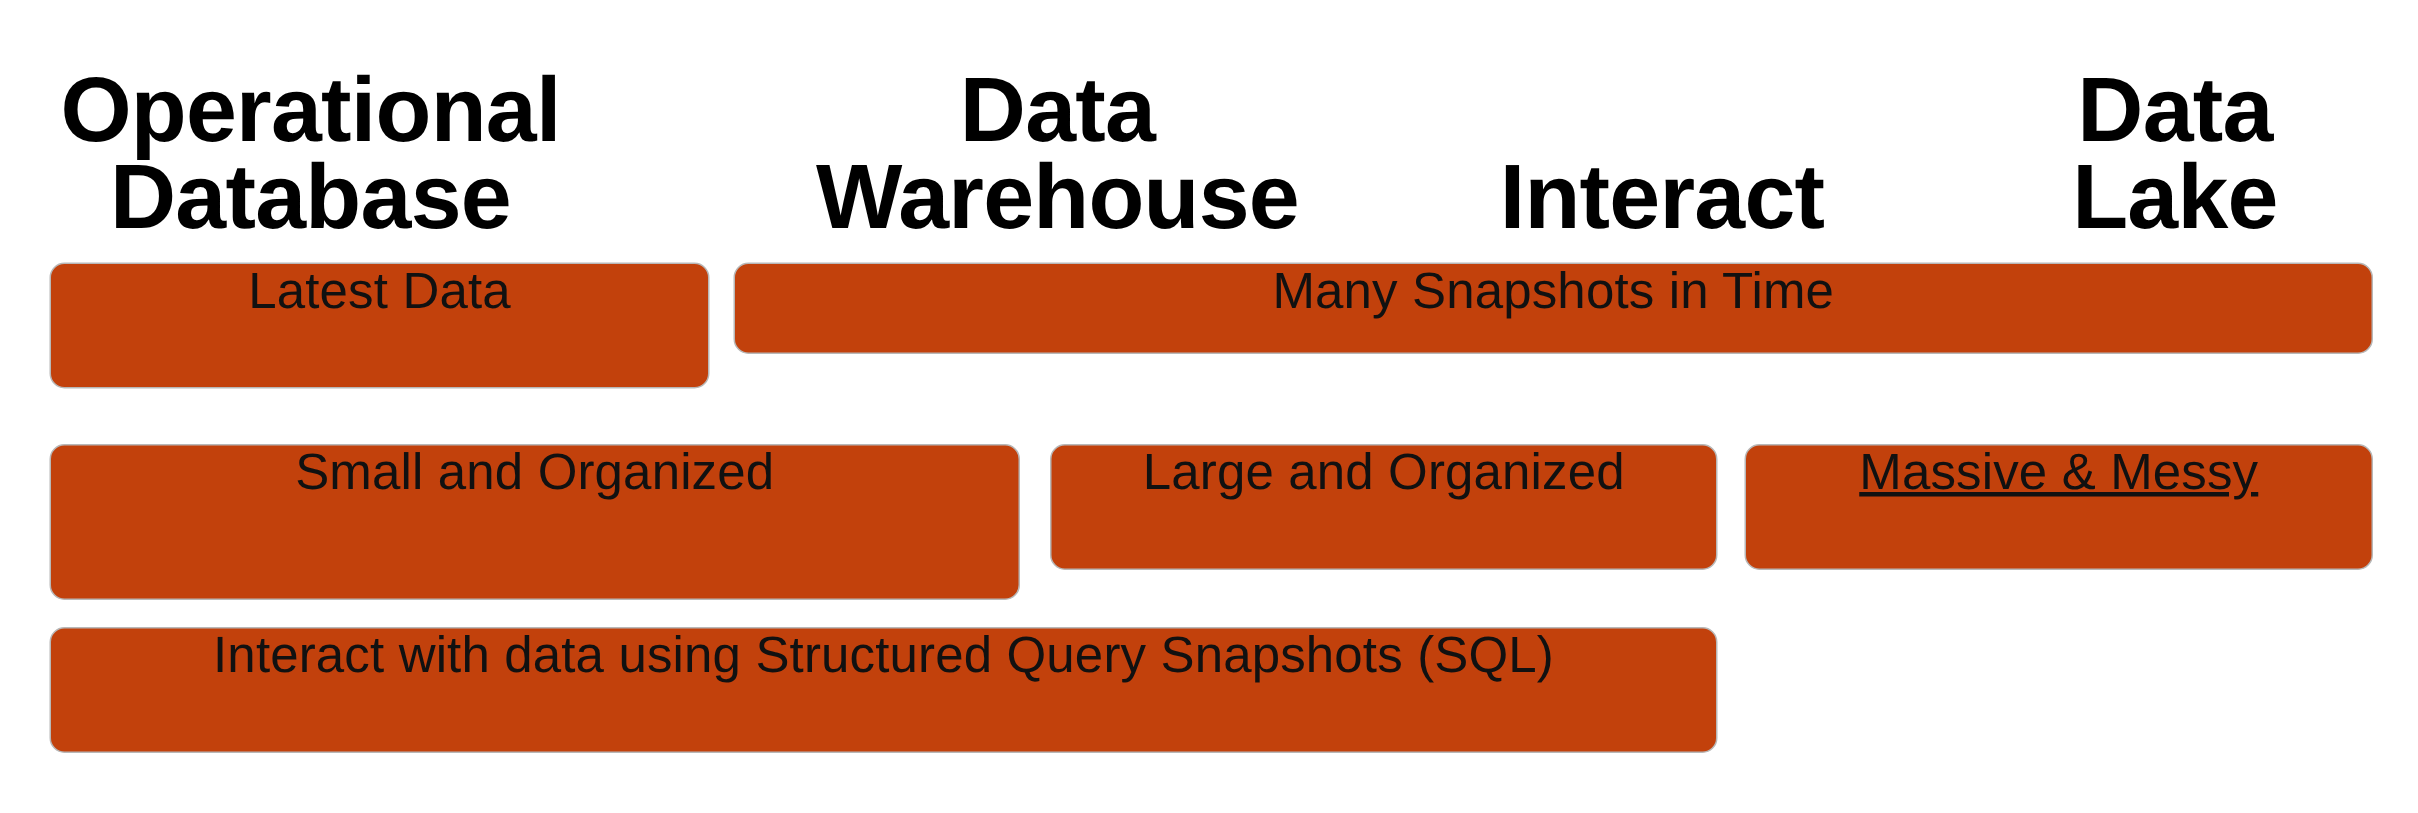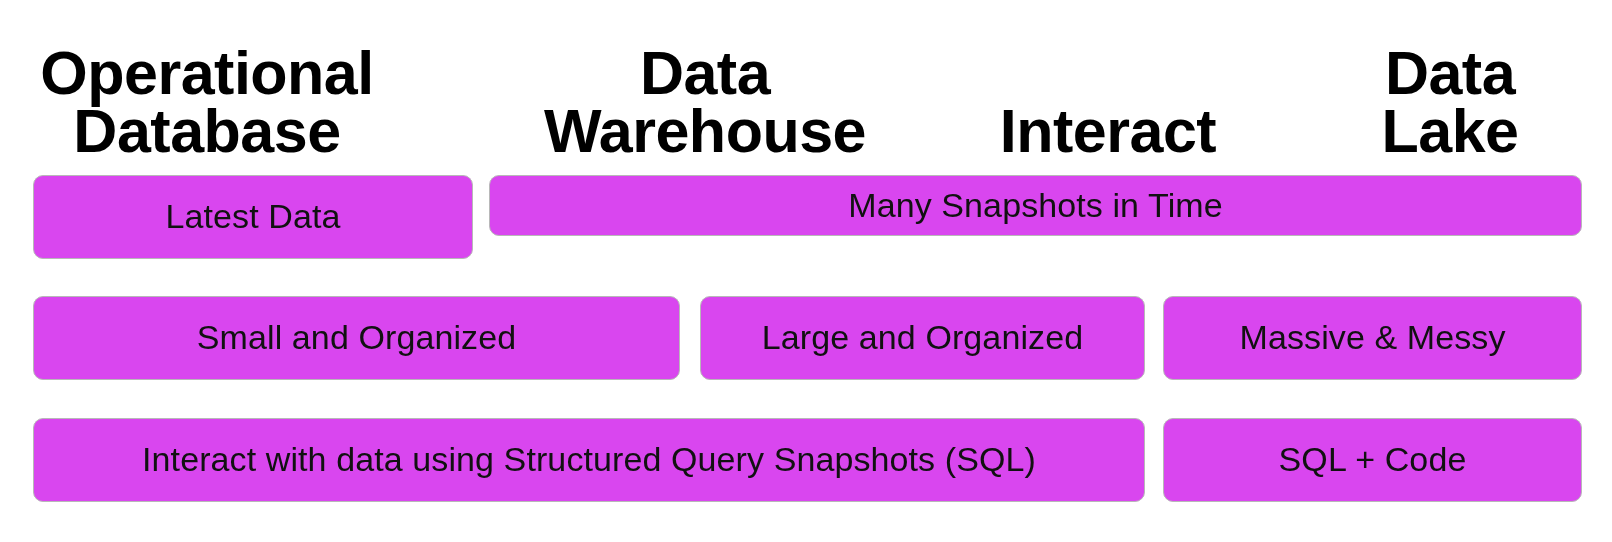--- a/index.html
+++ b/index.html
@@ -38,25 +38,25 @@
     position: absolute;
     bottom: 0;
     left: 0;
     right: 0;
   }
 
   
   .box {
     position: absolute;
     box-sizing: border-box;
-    background: #d946ef;
+    background: #c2410c;
     border: 1px solid #b8b8b8;
     border-radius: 10px;
     display: flex;
-    align-items: center;
+    align-items: flex-start;
     justify-content: center;
     color: #111111;
     font-family: "Liberation Sans", sans-serif;
     font-size: 34px;
     font-weight: normal;
     line-height: 1.1;
     text-align: center;
     letter-spacing: 0.1px;
   }
   .box-label {
@@ -89,33 +89,30 @@
   </div>
 
   <div class="box" style="left:33px; top:175px; width:440px; height:84px;">
     <span class="box-label">Latest Data</span>
   </div>
 
   <div class="box" style="left:489px; top:175px; width:1093px; height:61px;">
     <span class="box-label">Many Snapshots in Time</span>
   </div>
 
-  <div class="box" style="left:33px; top:296px; width:647px; height:84px;">
+  <div class="box" style="left:33px; top:296px; width:647px; height:104px;">
     <span class="box-label">Small and Organized</span>
   </div>
 
   <div class="box" style="left:700px; top:296px; width:445px; height:84px;">
     <span class="box-label">Large and Organized</span>
   </div>
 
-  <div class="box" style="left:1163px; top:296px; width:419px; height:84px;">
+  <div class="box" style="left:1163px; top:296px; width:419px; height:84px;text-decoration:underline;">
     <span class="box-label">Massive &amp; Messy</span>
   </div>
 
   <div class="box" style="left:33px; top:418px; width:1112px; height:84px;">
     <span class="box-label">Interact with data using Structured Query Snapshots (SQL)</span>
   </div>
 
-  <div class="box" style="left:1163px; top:418px; width:419px; height:84px;">
-    <span class="box-label">SQL + Code</span>
-  </div>
 
 </div>
 
 </body></html>

